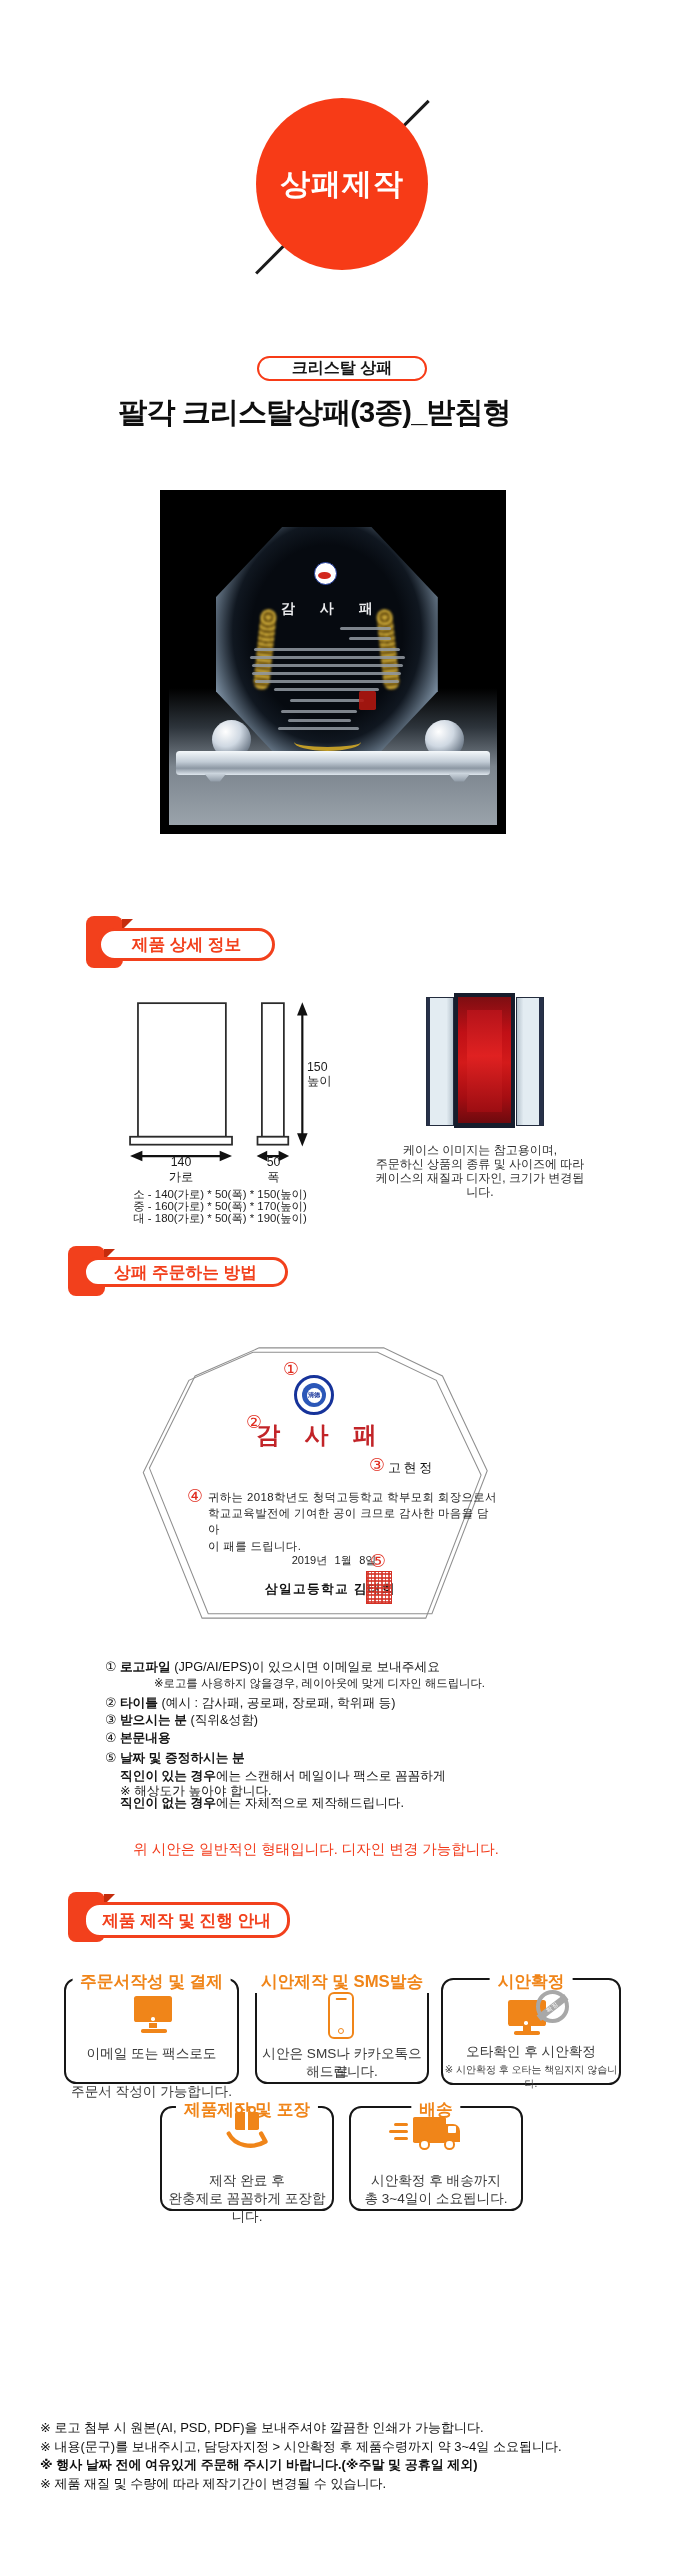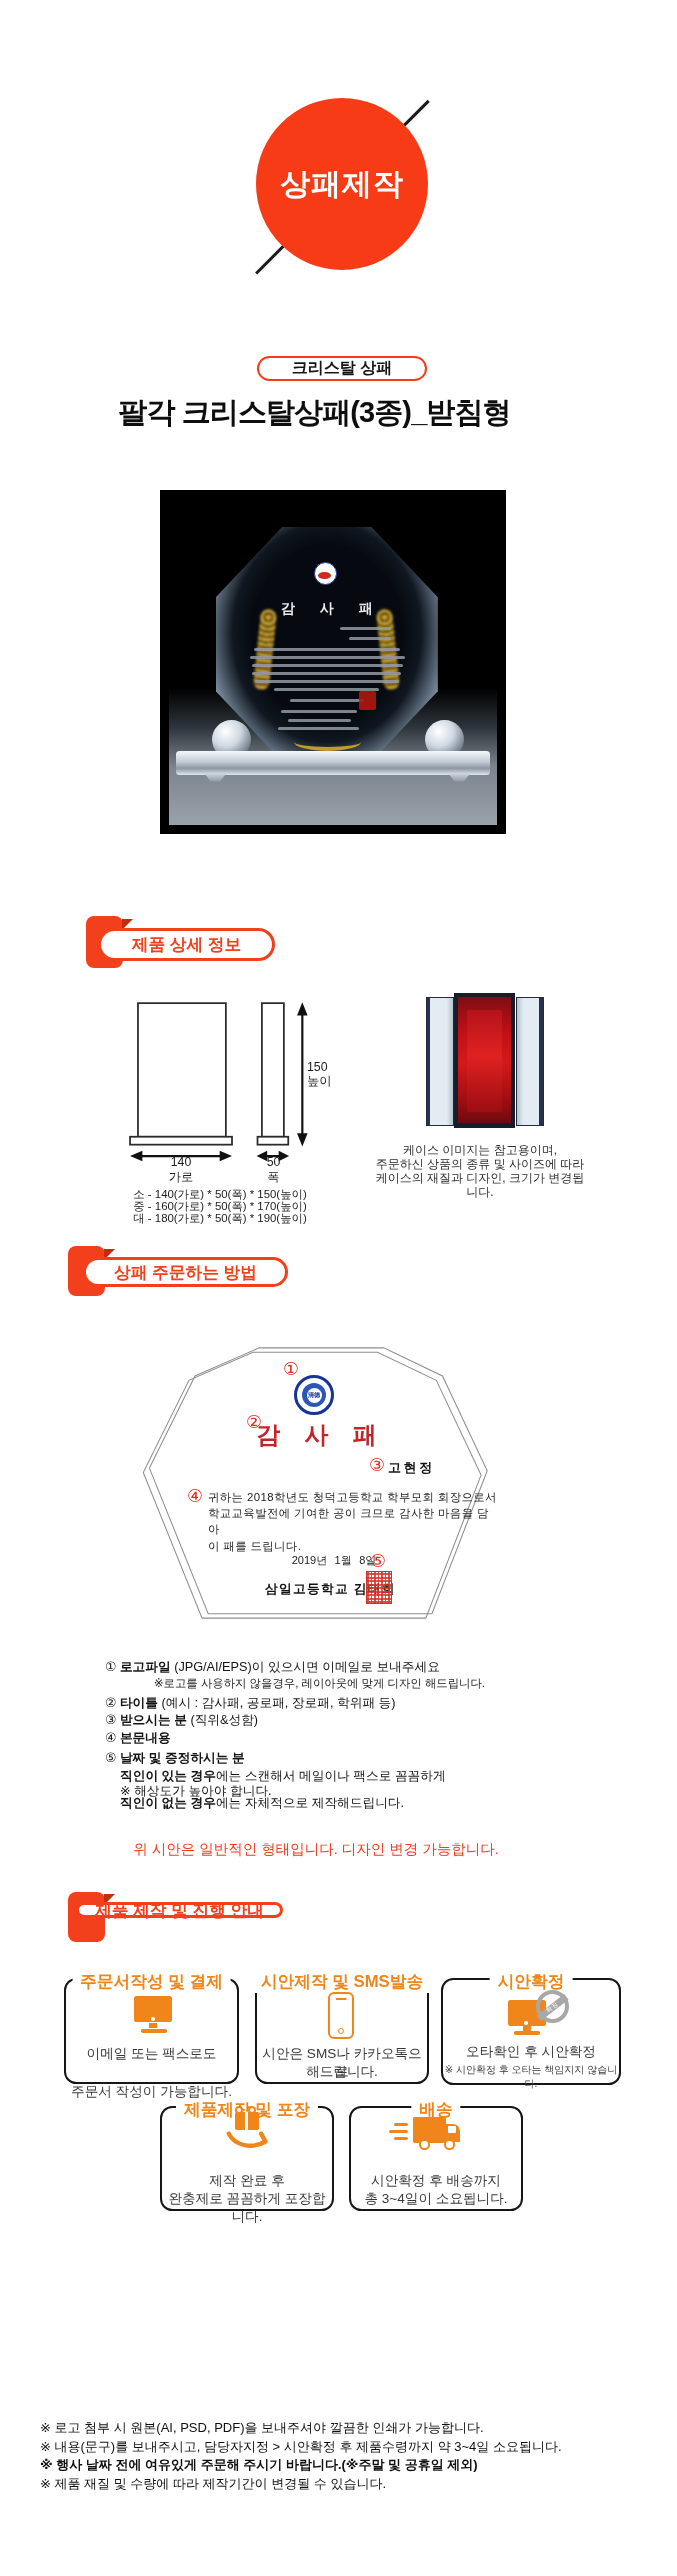--- a/index.html
+++ b/index.html
@@ -62,21 +62,21 @@
   .case-red{position:absolute;left:4.4px;top:4.4px;width:53px;height:126px;
             background:linear-gradient(180deg,#7e0e12,#c01016 28%,#d31a1a 52%,#a50d12 80%,#6e0a0e);}
   .case-red:after{content:"";position:absolute;left:8.8px;top:12.3px;width:35px;height:102px;
                   background:linear-gradient(180deg,#b5131a,#e02121 45%,#9c0d12);}
   .case-note{position:absolute;left:370px;top:1143px;width:220px;text-align:center;
              font-size:12px;line-height:14px;color:#2e2e2e;}
   
   .marker{position:absolute;color:#e02c1f;font-size:17.6px;line-height:17.6px;}
   .sample-title{position:absolute;left:211px;top:1419px;width:211px;text-align:center;
                 font-size:24px;font-weight:bold;color:#c22428;letter-spacing:8.8px;text-indent:8.8px;}
-  .sample-name{position:absolute;left:388px;top:1459px;font-size:13px;letter-spacing:2.6px;color:#111;font-weight:700;}
+  .sample-name{position:absolute;left:388px;top:1459px;font-size:13px;letter-spacing:2.6px;color:#111;font-weight:400;}
   .sample-body{position:absolute;left:208px;top:1489px;width:290px;font-size:11.4px;line-height:16.2px;
                letter-spacing:0.4px;color:#1d1d1d;}
   .sample-date{position:absolute;left:268px;top:1553px;width:132px;text-align:center;font-size:11px;
                color:#1d1d1d;word-spacing:4.4px;}
   .sample-sig{position:absolute;left:265px;top:1581px;font-size:12.7px;font-weight:bold;letter-spacing:1.3px;color:#111;}
   .seal-stamp{position:absolute;left:366px;top:1571px;width:26px;height:33px;border:1.8px solid #d43024;box-sizing:border-box;
               background:repeating-linear-gradient(0deg,rgba(212,48,36,.8) 0 1.8px,rgba(255,255,255,0) 1.8px 3.5px),
                          repeating-linear-gradient(90deg,rgba(212,48,36,.8) 0 1.8px,rgba(255,255,255,0) 1.8px 3.5px);}
   .emblem{position:absolute;left:294px;top:1375px;width:40px;height:40px;border-radius:50%;background:#fff;
           border:3.5px solid #16339a;box-sizing:border-box;display:flex;align-items:center;justify-content:center;}
@@ -266,21 +266,21 @@
   </div>
   <div class="og-line" style="left:120px;top:1783px;">※ 해상도가 높아야 합니다.</div>
   <div class="og-line" style="left:120px;top:1795px;">
     <span class="b">직인이 없는 경우</span><span>에는 자체적으로 제작해드립니다.</span>
   </div>
 
   <div class="design-note">위 시안은 일반적인 형태입니다. 디자인 변경 가능합니다.</div>
 
   <div class="tab-square" style="left:68px;top:1892px;height:50px;"></div>
   <div class="tab-fold" style="left:104px;top:1894px;"></div>
-  <div class="tab-pill" style="left:76px;top:1902px;width:207px;height:16px;">
+  <div class="tab-pill" style="left:83px;top:1902px;width:207px;height:36px;">
     <span class="tab-label">제품 제작 및 진행 안내</span>
   </div>
 
   <div class="pbox" style="left:64px;top:1978px;width:175px;height:106px;">
     <div class="pbox-title">주문서작성 및 결제</div>
     <div class="pbox-text" style="top:65px;">이메일 또는 팩스로도</div>
     <div class="pbox-text" style="top:83px;margin-top:20px;">주문서 작성이 가능합니다.</div>
   </div>
   <div>
     <div class="monitor-screen org" style="left: 134px; top: 1996px; position: absolute;"></div>

